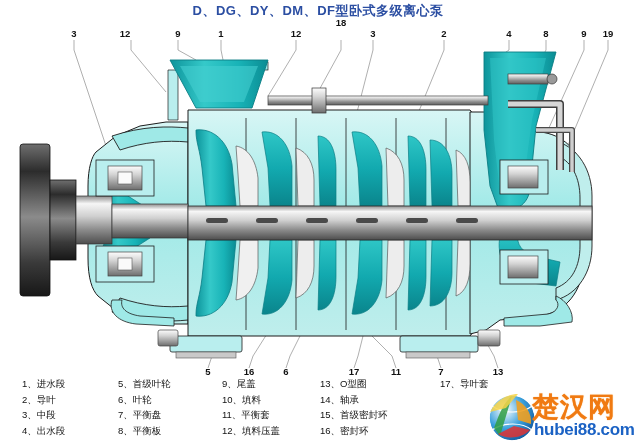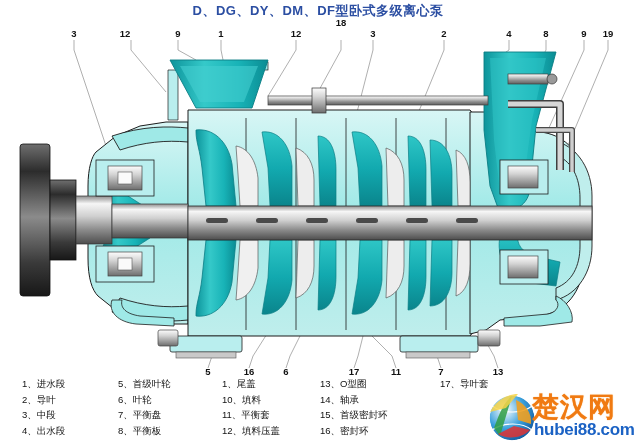--- a/index.html
+++ b/index.html
@@ -319,21 +319,21 @@
         <div class="legitem">3、中段</div>
         <div class="legitem">4、出水段</div>
       </div>
       <div class="legcol" style="left: 118px;">
         <div class="legitem">5、首级叶轮</div>
         <div class="legitem">6、叶轮</div>
         <div class="legitem">7、平衡盘</div>
         <div class="legitem">8、平衡板</div>
       </div>
       <div class="legcol" style="left: 222px;">
-        <div class="legitem">1、尾盖</div>
+        <div class="legitem">9、尾盖</div>
         <div class="legitem">10、填料</div>
         <div class="legitem">11、平衡套</div>
         <div class="legitem">12、填料压盖</div>
       </div>
       <div class="legcol" style="left: 320px;">
         <div class="legitem">13、O型圈</div>
         <div class="legitem">14、轴承</div>
         <div class="legitem">15、首级密封环</div>
         <div class="legitem">16、密封环</div>
       </div>

